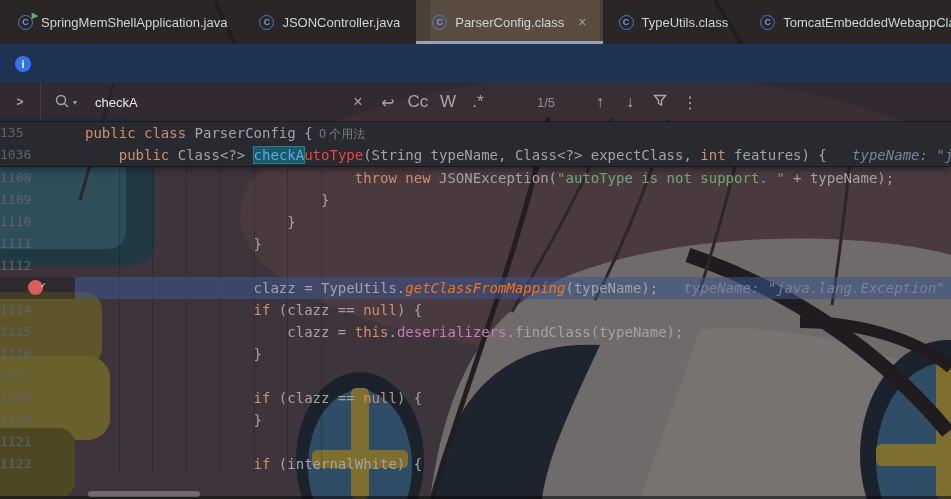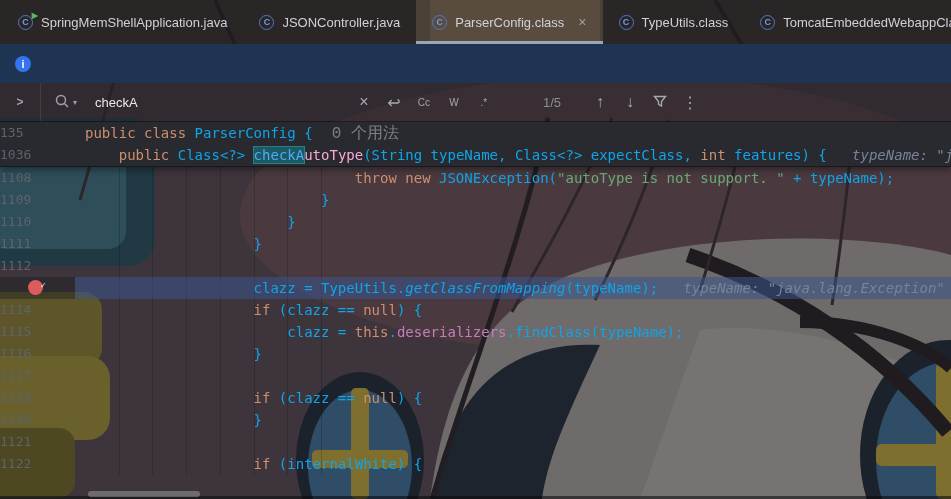--- a/index.html
+++ b/index.html
@@ -19,46 +19,46 @@
   .notif{height:39px;flex:none;display:flex;align-items:center;gap:13px;padding:0 15px;background:#1e3452;color:#e3e6eb;font-size:13px;}
   .info-icon{width:16px;height:16px;border-radius:50%;background:#3574f0;color:#fff;display:inline-flex;align-items:center;justify-content:center;font-size:11px;font-weight:bold;flex:none;}
 
   
   .searchbar{height:38px;flex:none;display:flex;align-items:center;background:rgba(28,26,30,0.52);color:#a4a9b1;font-size:13px;border-bottom:1px solid rgba(0,0,0,0.4);}
   .sb-chevron{width:40px;text-align:center;color:#9aa0a8;font-weight:bold;font-size:12px;flex:none;}
   .sb-field{display:flex;align-items:center;gap:4px;padding-left:14px;border-left:1px solid rgba(255,255,255,0.09);height:100%;flex:none;}
   .sb-caret{font-size:8px;color:#9da2aa;}
   .sb-query{color:#e8eaee;margin-left:14px;font-size:13px;}
   .sb-spacer{flex:1;}
-  .sb-btn{width:24px;text-align:center;color:#a4a9b1;font-size:10px;margin:0 3px;flex:none;}
+  .sb-btn{width:24px;text-align:center;color:#a4a9b1;font-size:17px;margin:0 3px;flex:none;}
   .sb-btn.big{font-size:16px;}
-  .sb-count{color:#8a8f97;margin:0 24px 0 44px;flex:none;}
+  .sb-count{color:#8a8f97;margin:0 30px 0 44px;flex:none;}
   .sb-tail{width:246px;flex:none;}
 
   
   .editor{flex:1;position:relative;font-family:"DejaVu Sans Mono","Liberation Mono",monospace;font-size:14px;line-height:22px;background:rgba(24,25,29,0.20);overflow:hidden;}
   .sticky{position:relative;background:#282a2f;border-bottom:1px solid #17181b;box-shadow:0 3px 7px rgba(0,0,0,0.38);z-index:3;}
   .codebody{position:relative;z-index:1;}
   .line{display:flex;height:22px;position:relative;white-space:pre;}
   .gutter{width:75px;flex:none;padding-right:27px;box-sizing:border-box;color:#5d636c;font-size:13px;position:relative;z-index:2;}
   .codetext{flex:1;padding-left:10px;color:#bcbec4;position:relative;z-index:1;overflow:hidden;}
   .line.hl .codetext{background:rgba(58,82,136,0.58);}
   .line.hl .gutter{background:rgba(28,29,34,0.45);}
   .guide{position:absolute;top:0;bottom:0;width:1px;background:rgba(0,0,0,0.18);z-index:0;}
   .bp{position:absolute;left:28px;top:3px;width:15px;height:15px;border-radius:50%;background:#db5c5c;}
   .bp .chk{position:absolute;top:-6px;right:-3px;color:#e9e9e9;font-size:9px;font-weight:bold;}
   .seg-kw{color:#cf8e6d;}
-  .seg-def{color:#0ea5e9;}
+  .seg-def{color:#a3a3a3;}
   .seg-str{color:#6aab73;}
   .seg-fld{color:#c77dbb;}
-  .seg-mtd{color:#f9a8d4;}
-  .seg-smi{color:#0ea5e9;font-style:italic;text-align:center;}
+  .seg-mtd{color:#ef4444;}
+  .seg-smi{color:#f97316;font-style:italic;text-align:center;}
   .seg-match{color:#56a8f5;background:#1a5a64;box-shadow:0 0 0 1px #2d7d87;}
   .seg-inlay{color:#78839a;font-style:italic;}
-  .seg-usage{color:#7a8084;font-family:Liberation Mono, monospace;font-size:16px;}
+  .seg-usage{color:#7a8084;font-family:Liberation Sans, sans-serif;font-size:12px;}
   .hscroll{position:absolute;left:88px;bottom:2px;width:112px;height:6px;border-radius:3px;background:rgba(185,185,190,0.40);z-index:5;}
   .editor-bottom-edge{position:absolute;left:0;right:0;bottom:0;height:3px;background:rgba(8,8,10,0.55);z-index:4;}
 </style>
 </head>
 <body>
 
 <div class="app">
 
   <svg class="bg-art" width="951" height="499" viewBox="0 0 951 499" preserveAspectRatio="none">
     <rect width="951" height="499" fill="#564750"></rect>

